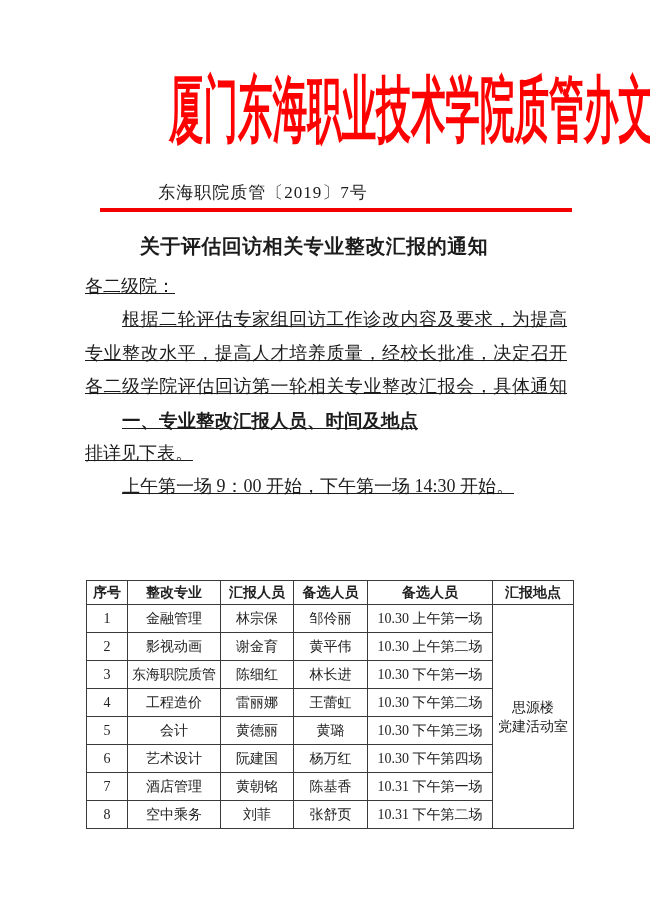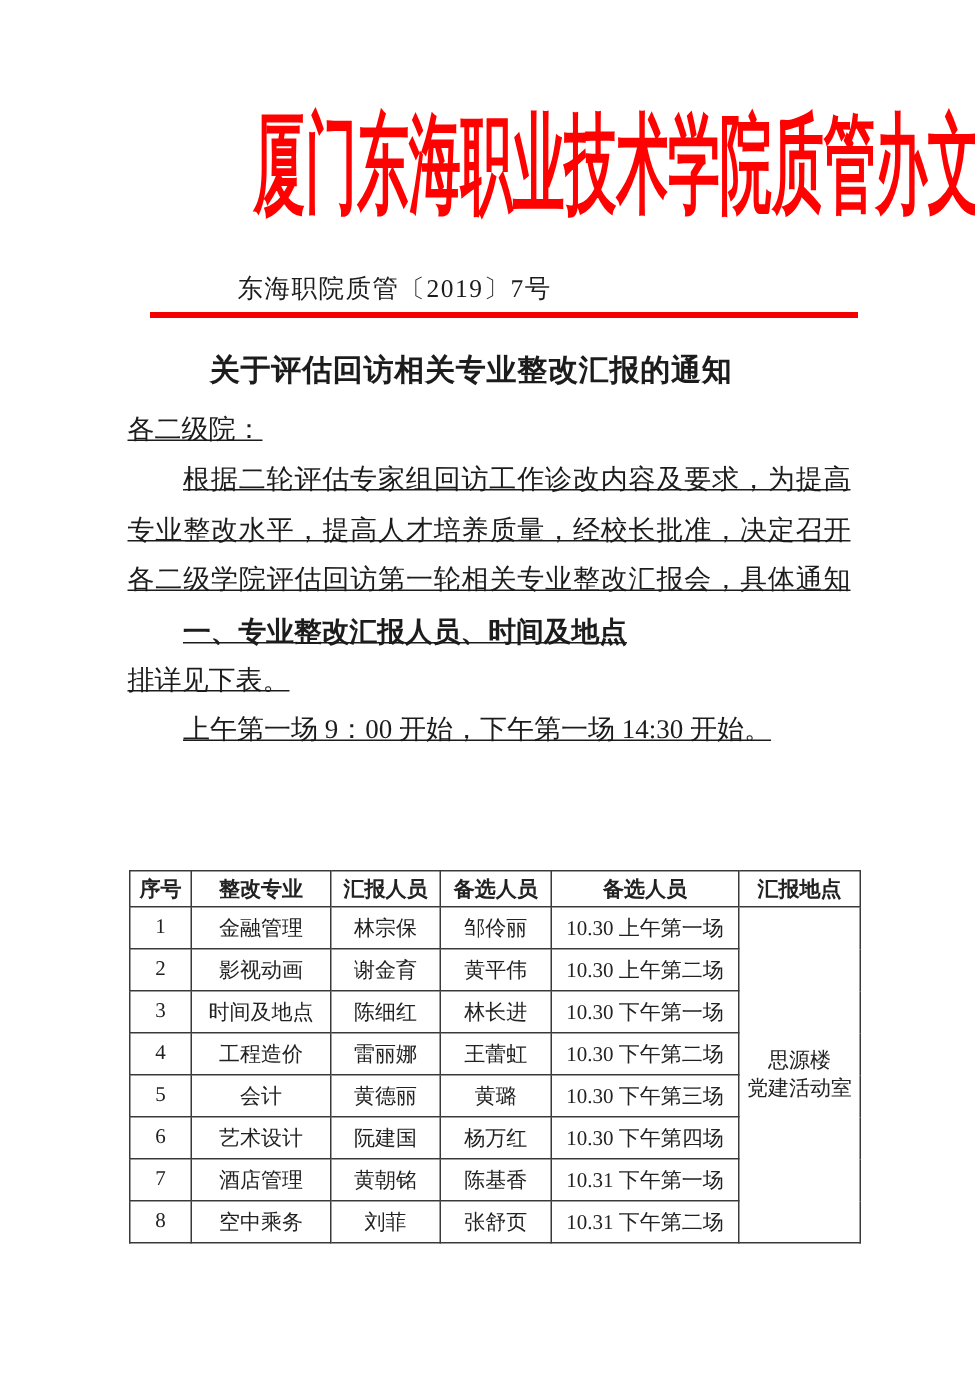--- a/index.html
+++ b/index.html
@@ -163,21 +163,21 @@
       </tr>
       <tr>
         <td>2</td>
         <td>影视动画</td>
         <td>谢金育</td>
         <td>黄平伟</td>
         <td>10.30 上午第二场</td>
       </tr>
       <tr>
         <td>3</td>
-        <td>时间及地点</td>
+        <td>东海职院质管</td>
         <td>陈细红</td>
         <td>林长进</td>
         <td>10.30 下午第一场</td>
       </tr>
       <tr>
         <td>4</td>
         <td>工程造价</td>
         <td>雷丽娜</td>
         <td>王蕾虹</td>
         <td>10.30 下午第二场</td>

